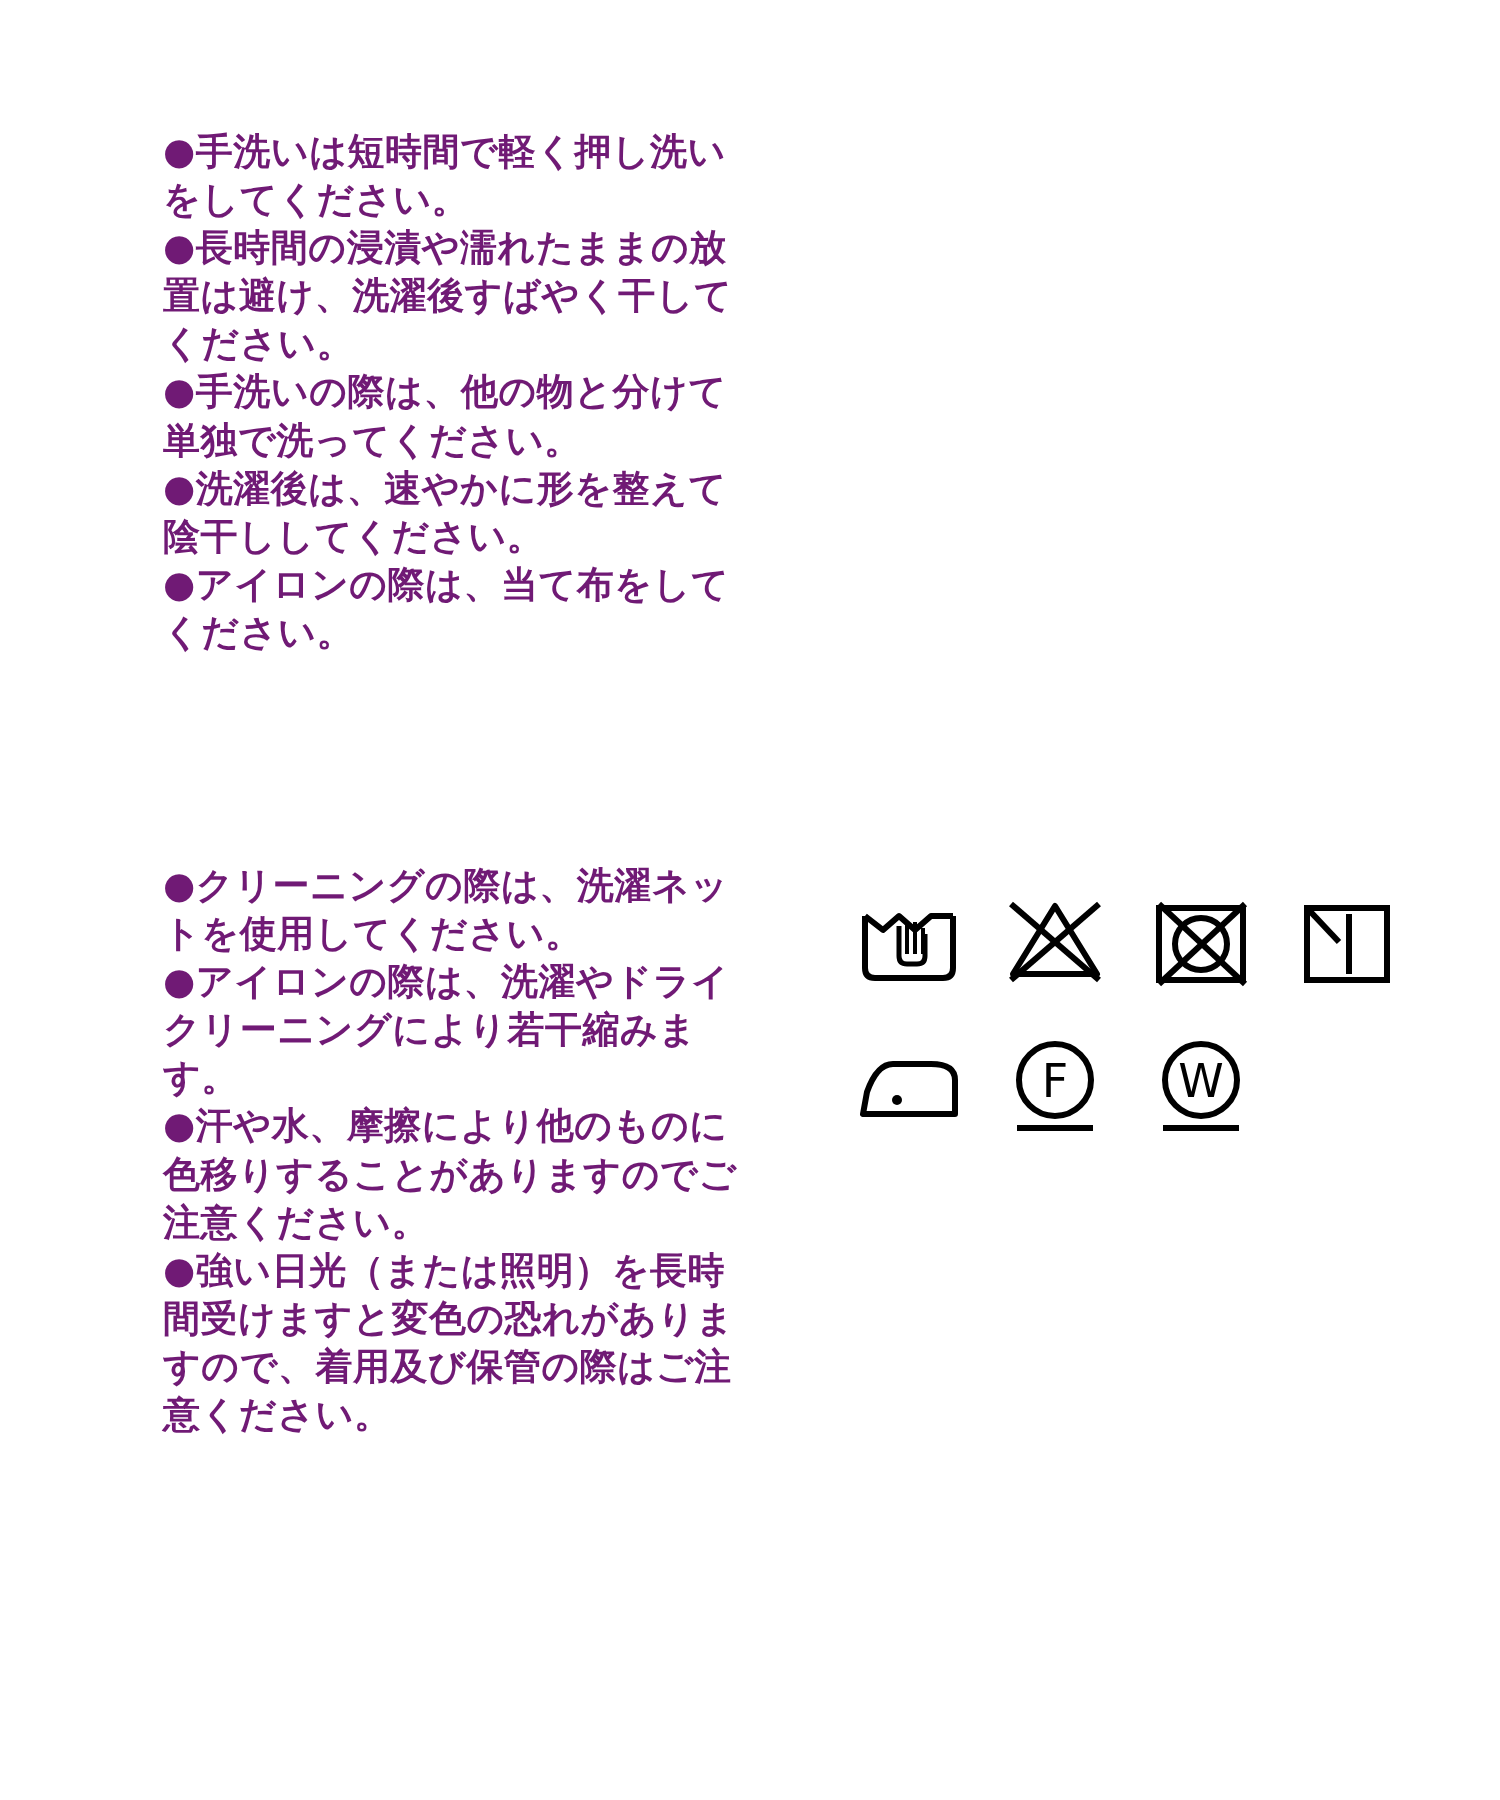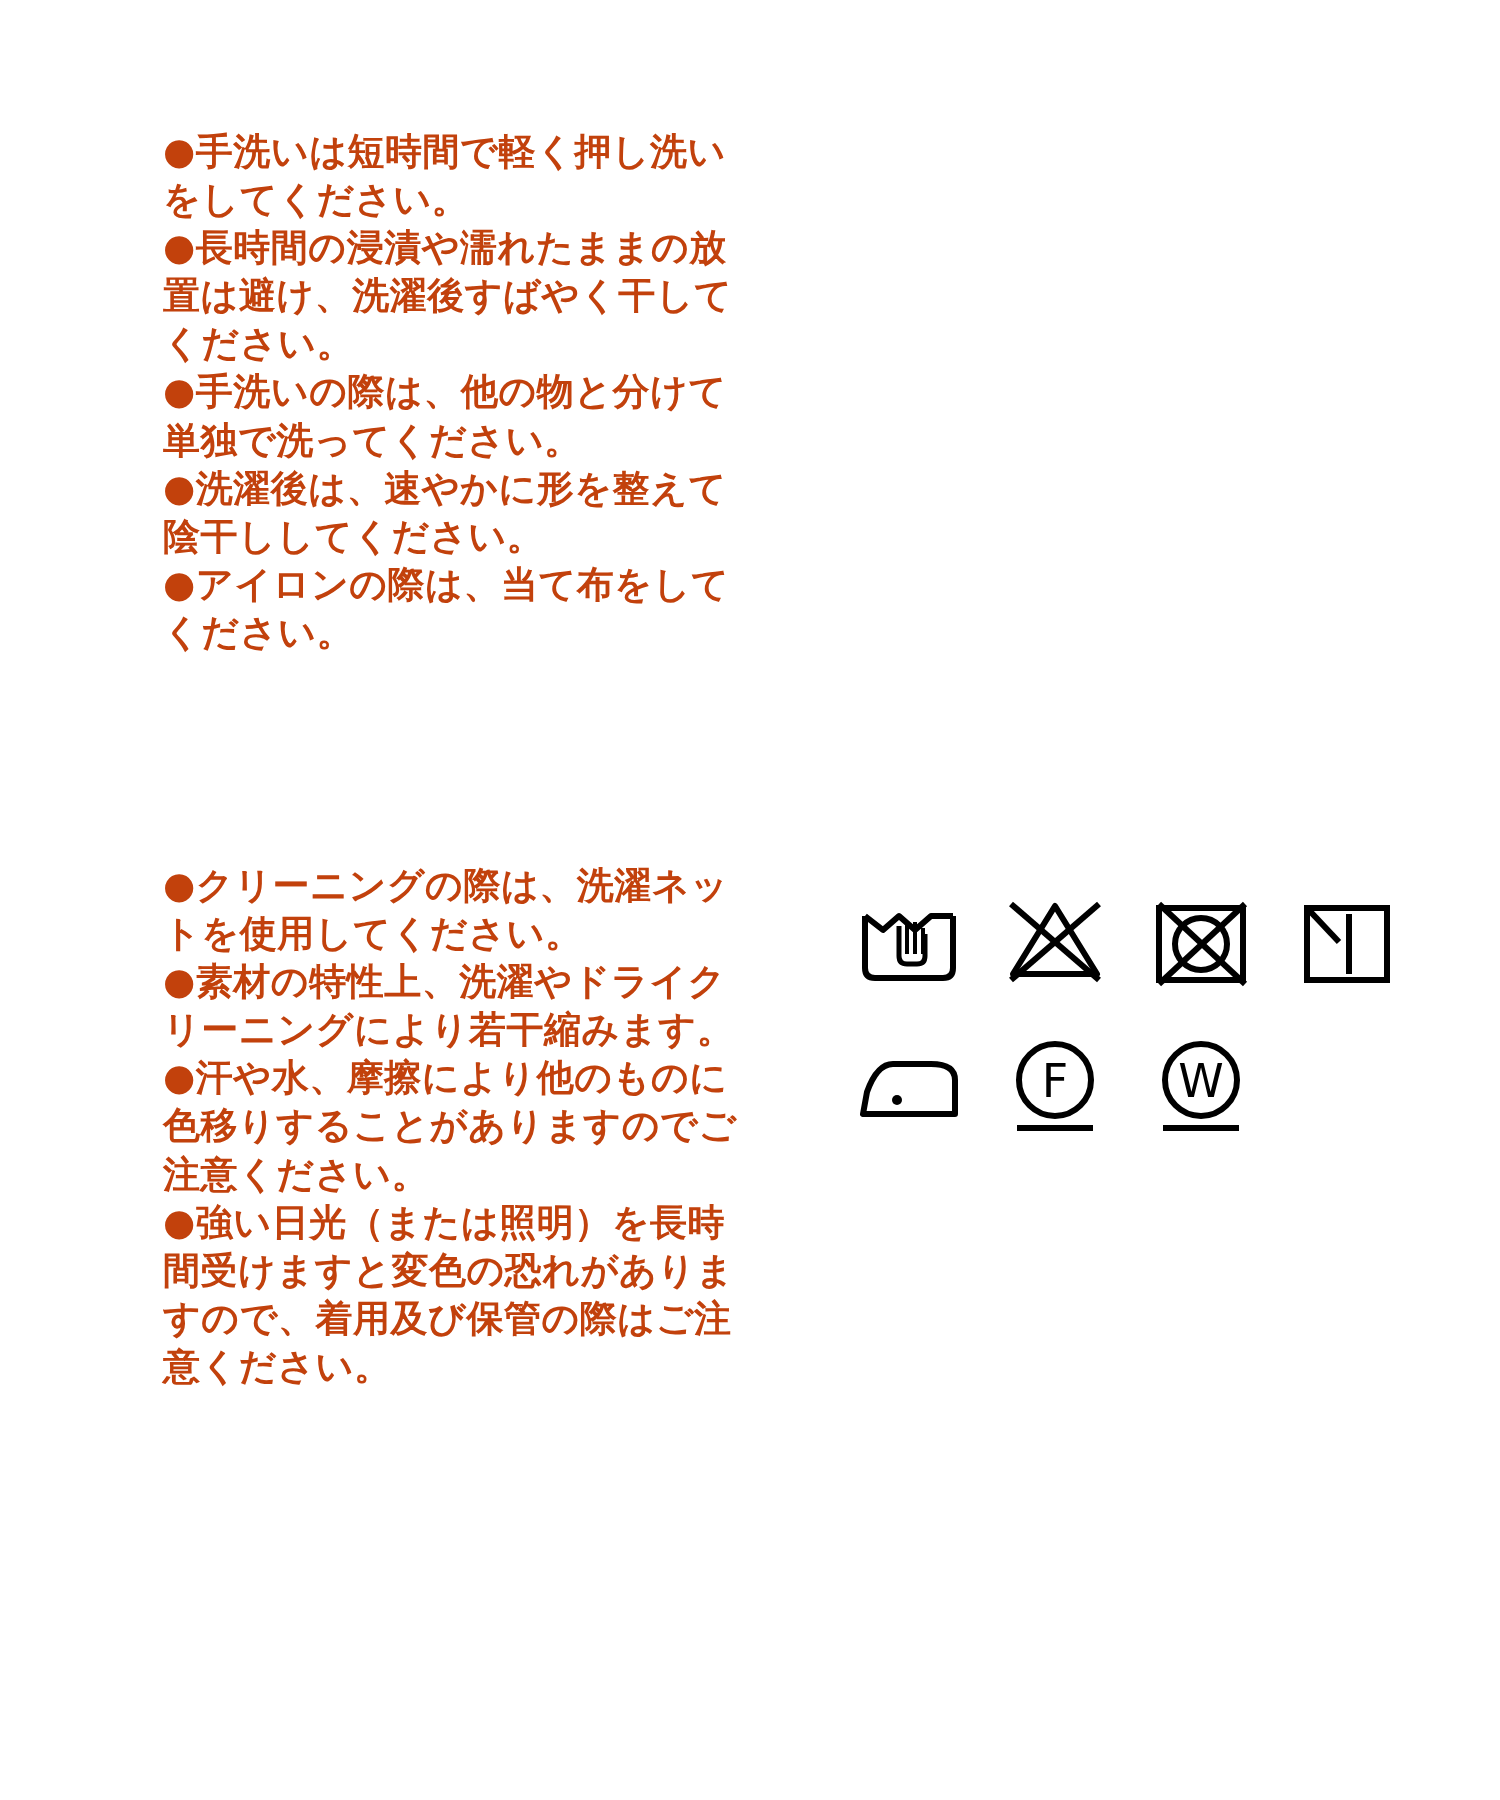--- a/index.html
+++ b/index.html
@@ -22,21 +22,21 @@
   }
 
   
   .care-block {
     position: absolute;
     width: 580px;
     font-size: 37px;
     line-height: 1.30;
     font-weight: 700;
     letter-spacing: 0.5px;
-    color: #c2410c;
+    color: #701a75;
     white-space: pre-wrap;
     word-break: break-all;
   }
   #block-upper {
     left: 163px;
     top: 128px;
   }
   #block-lower {
     left: 163px;
     top: 862px;
@@ -73,21 +73,21 @@
 
 <div class="page">
 
   <div class="care-block" id="block-upper">●手洗いは短時間で軽く押し洗いをしてください。
 ●長時間の浸漬や濡れたままの放置は避け、洗濯後すばやく干してください。
 ●手洗いの際は、他の物と分けて単独で洗ってください。
 ●洗濯後は、速やかに形を整えて陰干ししてください。
 ●アイロンの際は、当て布をしてください。</div>
 
   <div class="care-block" id="block-lower">●クリーニングの際は、洗濯ネットを使用してください。
-●素材の特性上、洗濯やドライクリーニングにより若干縮みます。
+●アイロンの際は、洗濯やドライクリーニングにより若干縮みます。
 ●汗や水、摩擦により他のものに色移りすることがありますのでご注意ください。
 ●強い日光（または照明）を長時間受けますと変色の恐れがありますので、着用及び保管の際はご注意ください。</div>
 
   <div class="symbols">
 
     <div class="symbol-row">
 
       <div class="symbol">
         <svg viewBox="0 0 108 108" xmlns="http://www.w3.org/2000/svg">
           <path d="M10 26 L10 78 Q10 88 20 88 L88 88 Q98 88 98 78 L98 26" fill="none" stroke="#000" stroke-width="6"></path>

